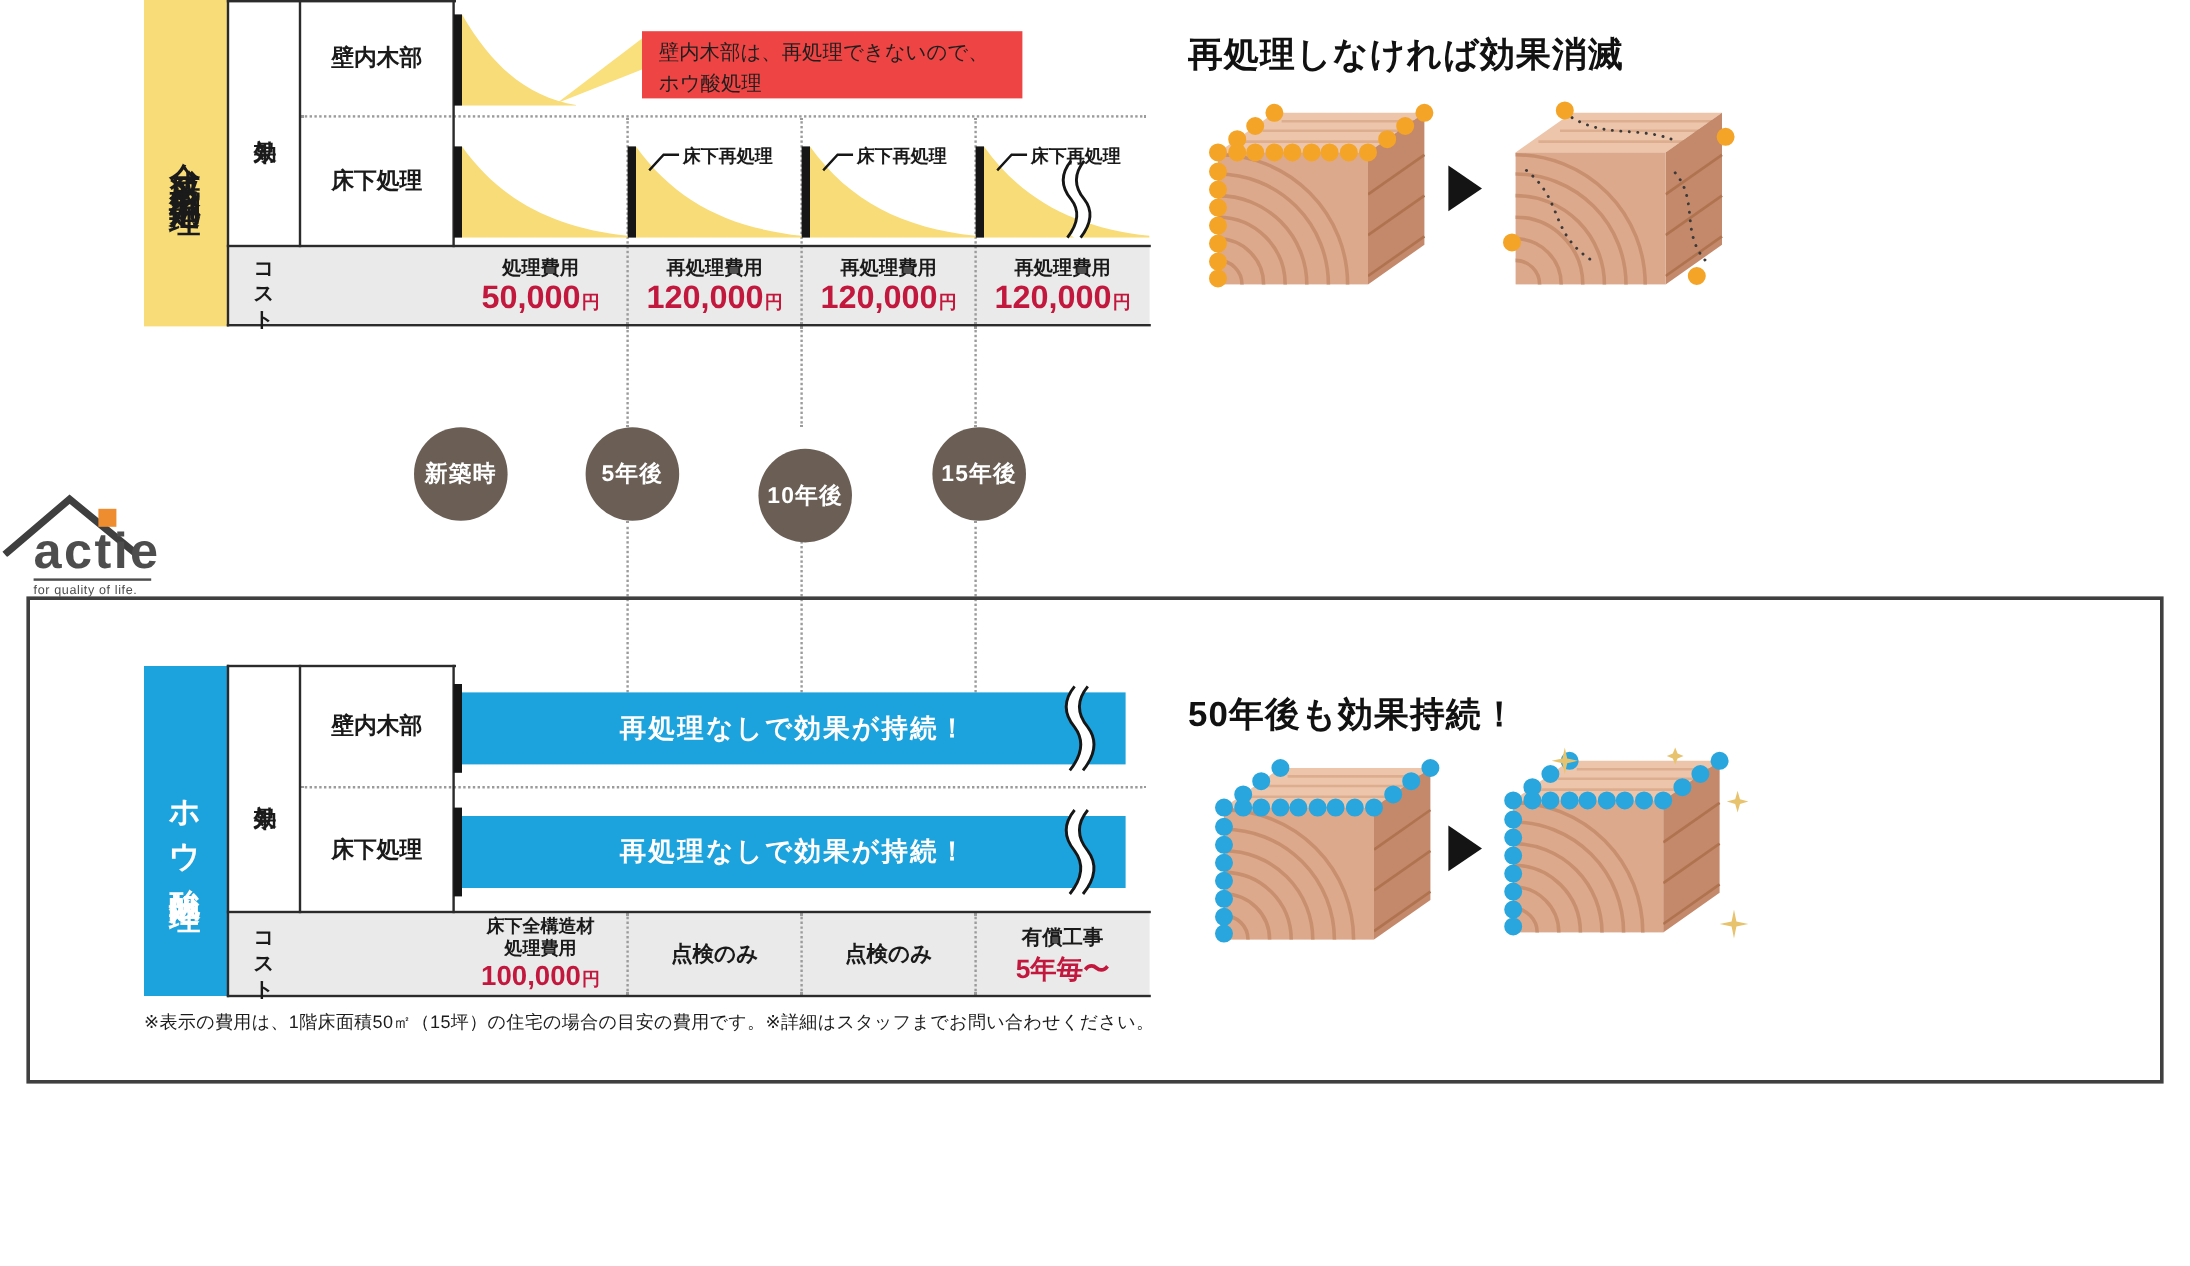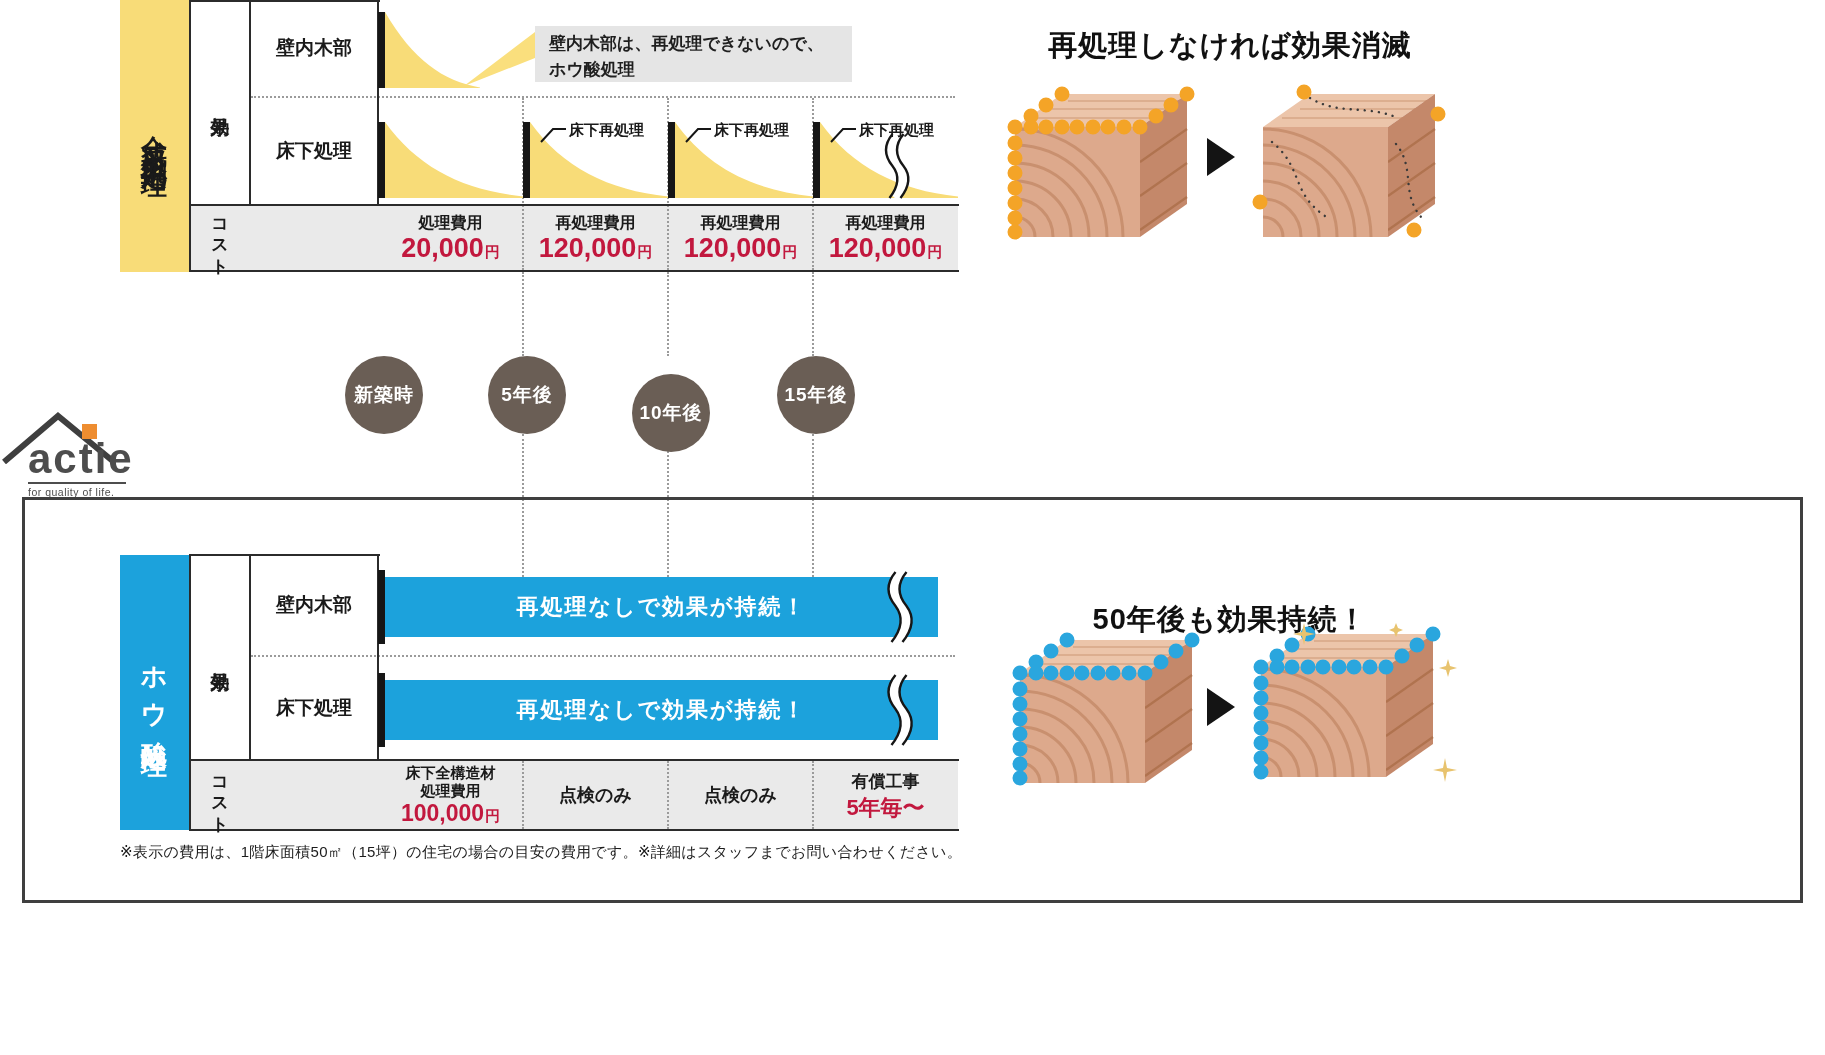--- a/index.html
+++ b/index.html
@@ -15,30 +15,30 @@
   .hdr-label { font-size:19px; font-weight:700; letter-spacing:2px; }
   .row-label { font-size:19px; font-weight:700; }
   .ccell { position:absolute; width:145px; display:flex; flex-direction:column; align-items:center; justify-content:center; text-align:center; }
   .cost-label { font-size:16px; font-weight:700; color:#1a1a1a; }
   .cost-label-sm { font-size:15px; font-weight:700; color:#1a1a1a; line-height:1.25; }
   .price { color:#C2183E; font-weight:800; display:flex; align-items:baseline; line-height:1.1; }
   .price .num { font-size:27px; }
   .price .num-sm { font-size:23px; }
   .price .unit { font-size:15px; font-weight:700; margin-left:1px; }
   .price-red-lg { color:#C2183E; font-weight:800; font-size:22px; line-height:1.1; }
-  .callout { position:absolute; left:535px; top:26px; width:317px; height:56px; background:#e5e5e5;
-             padding:5px 14px; font-size:17px; font-weight:700; line-height:1.55; color:#1f1f1f; }
+  .callout { position:absolute; left:535px; top:26px; width:317px; height:56px; background:#ef4444;
+             padding:5px 14px; font-size:17px; font-weight:400; line-height:1.55; color:#1f1f1f; }
   .retreat { position:absolute; display:flex; align-items:flex-start; }
   .retreat span { font-size:15px; font-weight:600; margin-left:3px; margin-top:-3px; }
   .circle { position:absolute; width:78px; height:78px; border-radius:50%; background:#6A5E55;
             display:flex; align-items:center; justify-content:center; color:#fff; font-size:19px; font-weight:700; letter-spacing:1px; }
   .bluebar { position:absolute; left:385px; width:553px; height:60px; background:#1CA2DC;
              display:flex; align-items:center; justify-content:center; color:#fff; font-size:22px; font-weight:700; letter-spacing:2px; }
   .blackbar { position:absolute; left:378px; width:7px; height:74px; background:#161616; }
-  .illus-title { position:absolute; width:480px; text-align:center; font-size:29px; font-weight:700; letter-spacing:1px; color:#111; }
+  .illus-title { position:absolute; width:480px; text-align:left; font-size:29px; font-weight:700; letter-spacing:1px; color:#111; }
   .arrow-right { position:absolute; width:0; height:0; border-left:28px solid #141414;
                  border-top:19px solid transparent; border-bottom:19px solid transparent; }
   .footnote { position:absolute; font-size:15px; color:#1c1c1c; letter-spacing:0.3px; }
   .logo-text { position:absolute; font-size:42px; font-weight:700; color:#4d4d4d; letter-spacing:2px; line-height:1; }
   .logo-tag { position:absolute; font-size:10.5px; color:#4d4d4d; letter-spacing:0.5px; }
   .bottom-box { position:absolute; left:22px; top:497px; width:1781px; height:406px; border:3px solid #3f3f3f; }
 </style>
 </head>
 <body>
 
@@ -117,21 +117,21 @@
   <div class="retreat" style="left:830px;top:124px;">
     <svg width="26" height="20">
         <path d="M1,18 L13,5 L26,5" stroke="#161616" stroke-width="2" fill="none"></path>
       </svg>
     <span>床下再処理</span>
   </div>
 
   <div class="ccell" style="left:378px;top:206px;height:64px;">
     <div class="cost-label">処理費用</div>
     <div class="price">
-        <span class="num">20,000</span>
+        <span class="num">50,000</span>
         <span class="unit">円</span>
       </div>
   </div>
   <div class="ccell" style="left:523px;top:206px;height:64px;">
     <div class="cost-label">再処理費用</div>
     <div class="price">
         <span class="num">120,000</span>
         <span class="unit">円</span>
       </div>
   </div>
@@ -247,21 +247,21 @@
     <polygon points="15,45 62,12 187,12 140,45" fill="#ECC5AA"></polygon>
     <path d="M34,36 H160 M52,27 H174 M68,19 H184" stroke="#DCAE8F" stroke-width="2.2" fill="none"></path>
     <polygon points="140,45 187,12 187,122 140,155" fill="#C4886A"></polygon>
     <path d="M140,80 L187,47 M140,114 L187,81 M140,148 L187,115" stroke="#B0734F" stroke-width="2.2"></path>
     <rect x="15" y="45" width="125" height="110" fill="#DDA98C"></rect>
     <path d="M15,135 A20,20 0 0 1 35,155 M15,117 A38,38 0 0 1 53,155 M15,99 A56,56 0 0 1 71,155 M15,81 A74,74 0 0 1 89,155 M15,63 A92,92 0 0 1 107,155 M15,47 A108,108 0 0 1 123,155" stroke="#C9906F" stroke-width="3" fill="none"></path>
     <path d="M62,16 C92,34 118,22 150,36 M24,60 C56,86 42,112 80,136 M148,62 C168,86 152,112 174,136" stroke="#3a3a3a" stroke-width="2.4" stroke-dasharray="0.1 7" stroke-linecap="round" fill="none"></path>
     <path d="M56,10h0 M190,32h0 M12,120h0 M166,148h0" stroke="#F4A427" stroke-width="15" stroke-linecap="round" fill="none"></path>
   </svg>
 
-  <div class="illus-title" style="left:990px;top:576px;margin-top:24px;">50年後も効果持続！</div>
+  <div class="illus-title" style="left:990px;top:576px;">50年後も効果持続！</div>
 
   <svg class="abs" style="left:1005px;top:628px;width:200px;height:160px;" viewBox="0 0 200 160">
     <polygon points="15,45 62,12 187,12 140,45" fill="#ECC5AA"></polygon>
     <path d="M34,36 H160 M52,27 H174 M68,19 H184" stroke="#DCAE8F" stroke-width="2.2" fill="none"></path>
     <polygon points="140,45 187,12 187,122 140,155" fill="#C4886A"></polygon>
     <path d="M140,80 L187,47 M140,114 L187,81 M140,148 L187,115" stroke="#B0734F" stroke-width="2.2"></path>
     <rect x="15" y="45" width="125" height="110" fill="#DDA98C"></rect>
     <path d="M15,135 A20,20 0 0 1 35,155 M15,117 A38,38 0 0 1 53,155 M15,99 A56,56 0 0 1 71,155 M15,81 A74,74 0 0 1 89,155 M15,63 A92,92 0 0 1 107,155 M15,47 A108,108 0 0 1 123,155" stroke="#C9906F" stroke-width="3" fill="none"></path>
     <path d="M15,45h0 M31,45h0 M46,45h0 M62,45h0 M77,45h0 M93,45h0 M108,45h0 M124,45h0 M140,45h0 M15,61h0 M15,76h0 M15,91h0 M15,106h0 M15,121h0 M15,136h0 M15,150h0 M31,34h0 M46,23h0 M62,12h0 M156,34h0 M171,23h0 M187,12h0" stroke="#2AA6DE" stroke-width="15" stroke-linecap="round" fill="none"></path>
   </svg>

